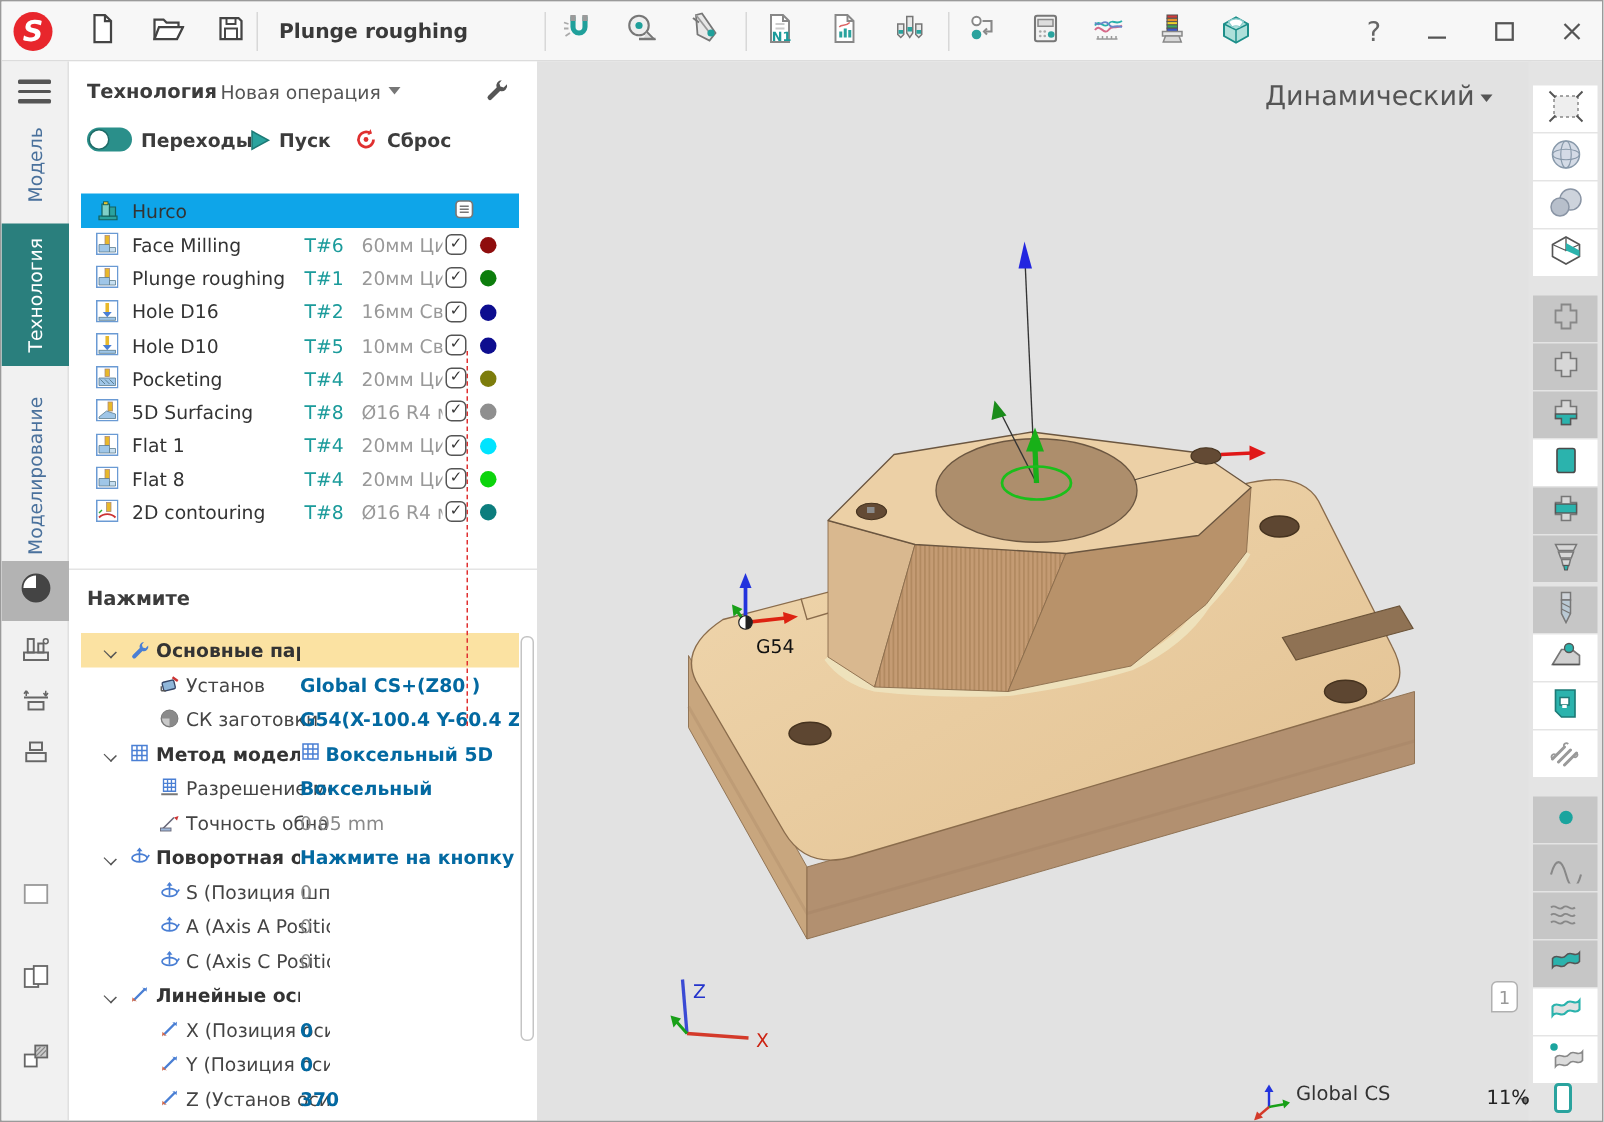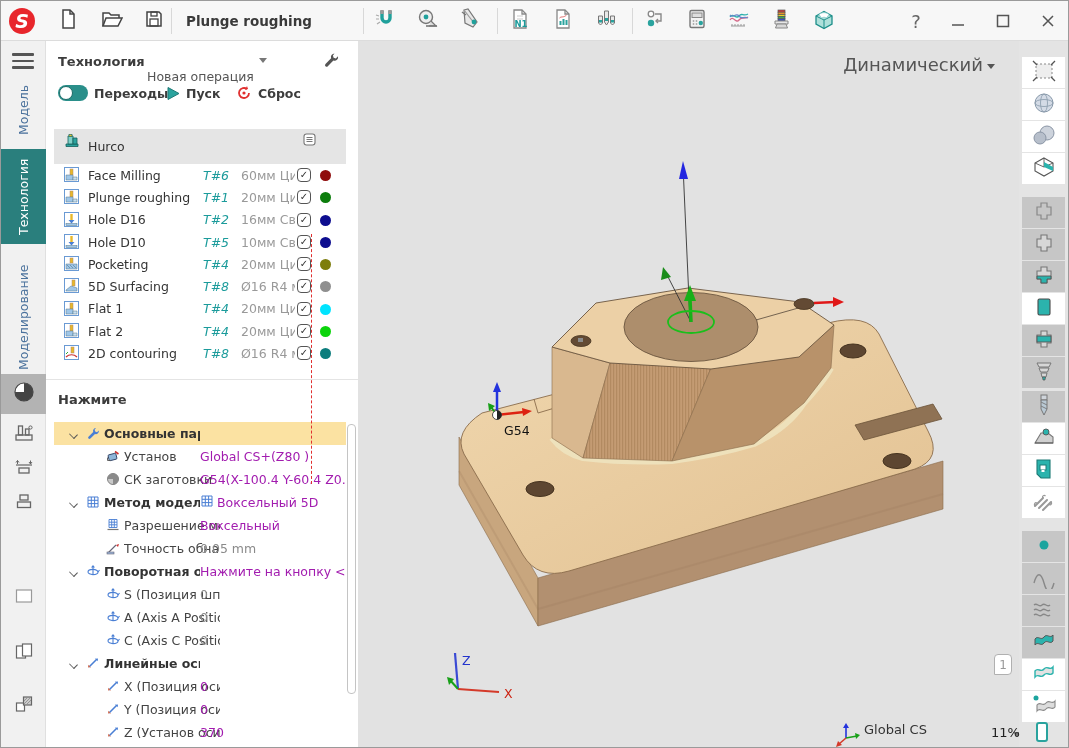--- a/index.html
+++ b/index.html
@@ -30,42 +30,42 @@
           writing-mode:vertical-rl; transform:rotate(180deg); font-size:12.5px; color:#4a719c; }
   .vtab.active { background:#2a7f7d; color:#fff; }
   .rail-icon { position:absolute; left:0; width:45px; height:40px; display:flex;
                align-items:center; justify-content:center; }
   .rail-icon.selected { background:#b3b3b3; }
 
   
   #panel { position:absolute; left:45px; top:40px; width:312px; bottom:0; background:#fff; }
   #panel-header { position:absolute; left:0; top:0; width:100%; height:38px; }
   #panel-title { position:absolute; left:12px; top:13px; font-size:13px; font-weight:bold; color:#3c3c3c; }
-  #new-op { position:absolute; left:101px; top:28px; font-size:12.5px; color:#555; }
+  #new-op { position:absolute; left:101px; top:13px; font-size:12.5px; color:#555; }
   #new-op-arrow { position:absolute; left:213px; top:17px; width:0; height:0;
                   border-left:4px solid transparent; border-right:4px solid transparent;
                   border-top:5px solid #777; }
   #wrench-btn { position:absolute; left:272px; top:6px; width:26px; height:26px;
                 display:flex; align-items:center; justify-content:center; }
   #controls { position:absolute; left:0; top:40px; width:100%; height:30px; font-size:12.5px; }
   #toggle { position:absolute; left:12px; top:4px; width:30px; height:16px; border-radius:8px;
             background:#2a8f8a; }
   #toggle .knob { position:absolute; left:1px; top:1px; width:14px; height:14px; border-radius:50%;
                   background:#fff; border:1px solid #1d6b67; }
   .ctrl-label { position:absolute; top:5px; font-weight:bold; color:#3c3c3c; }
 
   
   #tree { position:absolute; left:8px; top:88px; width:292px; }
-  .tree-head { height:35px; background:#e5e5e5; display:flex; align-items:center; position:relative; }
+  .tree-head { height:23px; background:#0ea5e9; display:flex; align-items:center; position:relative; }
   .tree-row  { height:22.3px; display:flex; align-items:center; position:relative; font-size:12.5px; }
   .op-icon { position:absolute; left:10px; top:3px; }
   .mach-icon { position:absolute; left:10px; top:3px; }
   .op-name { position:absolute; left:34px; width:112px; color:#333; white-space:nowrap; overflow:hidden; }
   .mach-name { position:absolute; left:34px; font-size:12.5px; color:#333; font-weight:500; }
-  .op-tool { position:absolute; left:149px; width:36px; color:#1b9b9b;font-style:italic; }
+  .op-tool { position:absolute; left:149px; width:36px; color:#1b9b9b; }
   .op-desc { position:absolute; left:187px; width:54px; color:#999; white-space:nowrap; overflow:hidden; }
   .op-check { position:absolute; left:243px; top:4px; width:14px; height:14px; background:#fff;
               border:1.4px solid #555; border-radius:4px; font-size:10px; line-height:11px;
               text-align:center; color:#333; z-index:2; }
   .op-dot { position:absolute; left:266px; top:6px; width:11px; height:11px; border-radius:50%; }
   #red-link { position:absolute; left:257px; top:105px; height:250px; width:0;
               border-left:1.5px dashed #e03030; z-index:1; }
   .notes-icon { position:absolute; left:248px; top:3px; z-index:2; }
 
   #sect-divider { position:absolute; left:0; top:338px; width:100%; height:1px; background:#e4e4e4; }
@@ -76,21 +76,21 @@
   .p-row { height:23px; display:flex; align-items:center; position:relative; font-size:12.5px; }
   .p-row.selected { background:#fbe2a2; }
   .p-chevron { position:absolute; left:16px; top:9px; width:7px; height:7px;
                border-right:1.6px solid #555; border-bottom:1.6px solid #555;
                transform:rotate(45deg) scale(1,.8); }
   .p-icon { position:absolute; top:4px; }
   .p-label { position:absolute; width:96px; color:#444; white-space:nowrap; overflow:hidden; }
   .p-label.bold { font-weight:bold; color:#333; }
   .p-value { position:absolute; left:146px; width:146px; white-space:nowrap; overflow:hidden;
              display:flex; align-items:center; gap:3px; }
-  .v-teal { color:#a21caf; } .v-gray { color:#8a8a8a; }
+  .v-teal { color:#0369a1;font-weight:bold; } .v-gray { color:#8a8a8a; }
 
   #panel-scroll { position:absolute; right:2px; top:383px; width:9px; height:270px;
                   background:#fff; border:1px solid #c4c4c4; border-radius:4px; }
 
   
   #viewport { position:absolute; left:357px; top:40px; width:663px; bottom:0; background:#e2e2e2; }
   #view-mode { position:absolute; right:26px; top:13px; font-size:18px; color:#555; }
   #view-mode .arr { display:inline-block; margin-left:4px; width:0; height:0;
                     border-left:4px solid transparent; border-right:4px solid transparent;
                     border-top:5px solid #555; vertical-align:middle; }
@@ -471,21 +471,21 @@
             <span class="op-check">✓</span>
             <span class="op-dot" style="background:#00e4ff"></span>
           </div>
           <div class="tree-row">
             <span class="op-icon"><svg width="15" height="15" viewBox="0 0 15 15">
                 <rect x=".5" y=".5" width="14" height="14" fill="#fff" stroke="#6a9ad4"></rect>
                 <rect x="6" y="2" width="3" height="6" fill="#e8b82a" stroke="#a87" stroke-width=".5"></rect>
                 <path d="M2 8h7v5H2z" fill="#9fc6e8" stroke="#578" stroke-width=".5"></path>
                 <path d="M9 10h4v3H9z" fill="#c8dff0" stroke="#578" stroke-width=".5"></path>
               </svg></span>
-            <span class="op-name">Flat 2</span>
+            <span class="op-name">Flat 8</span>
             <span class="op-tool">T#4</span>
             <span class="op-desc">20мм Цил</span>
             <span class="op-check">✓</span>
             <span class="op-dot" style="background:#0cd40c"></span>
           </div>
           <div class="tree-row">
             <span class="op-icon"><svg width="15" height="15" viewBox="0 0 15 15">
                 <rect x=".5" y=".5" width="14" height="14" fill="#fff" stroke="#6a9ad4"></rect>
                 <rect x="7" y="2" width="3" height="6" fill="#e8b82a" stroke="#a87" stroke-width=".5"></rect>
                 <path d="M2 12c3-3 8-3 11 0" fill="none" stroke="#c33" stroke-width="1.2"></path>

